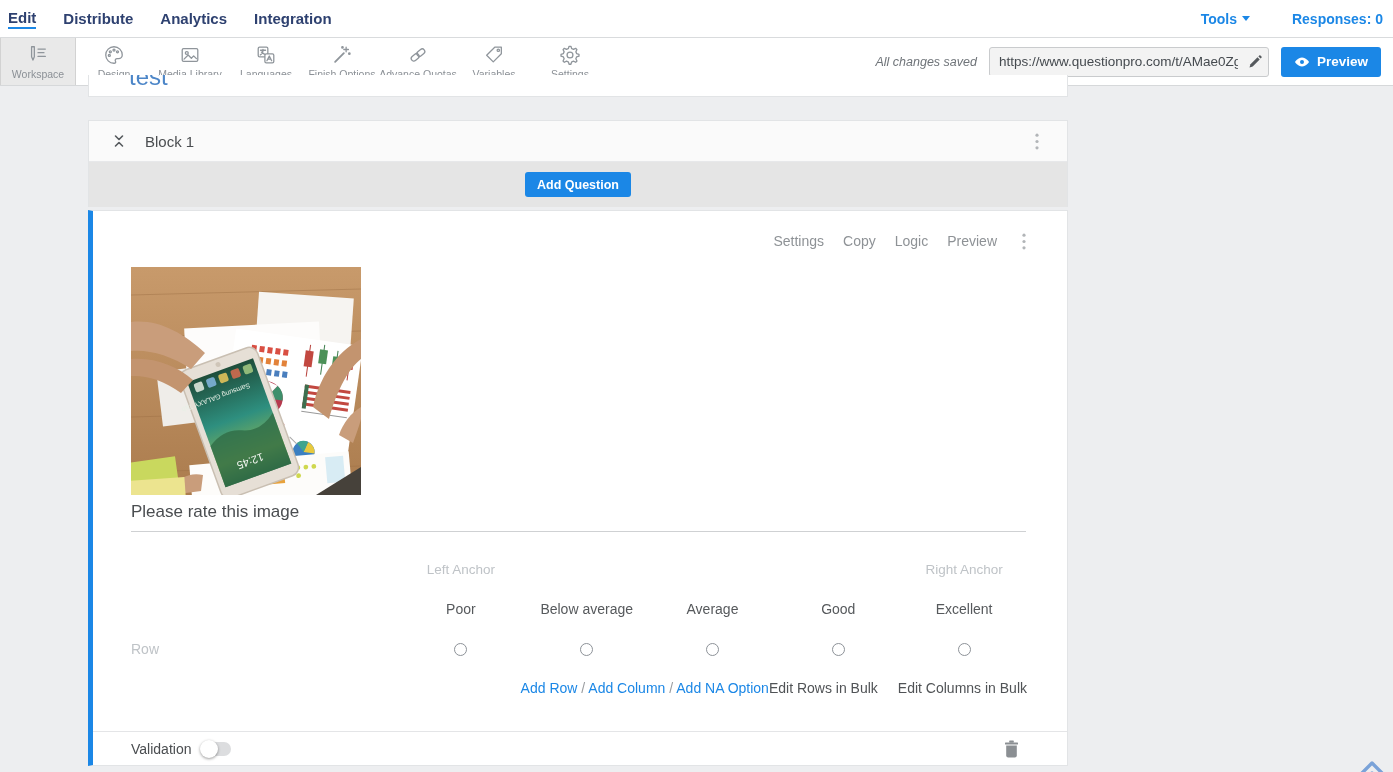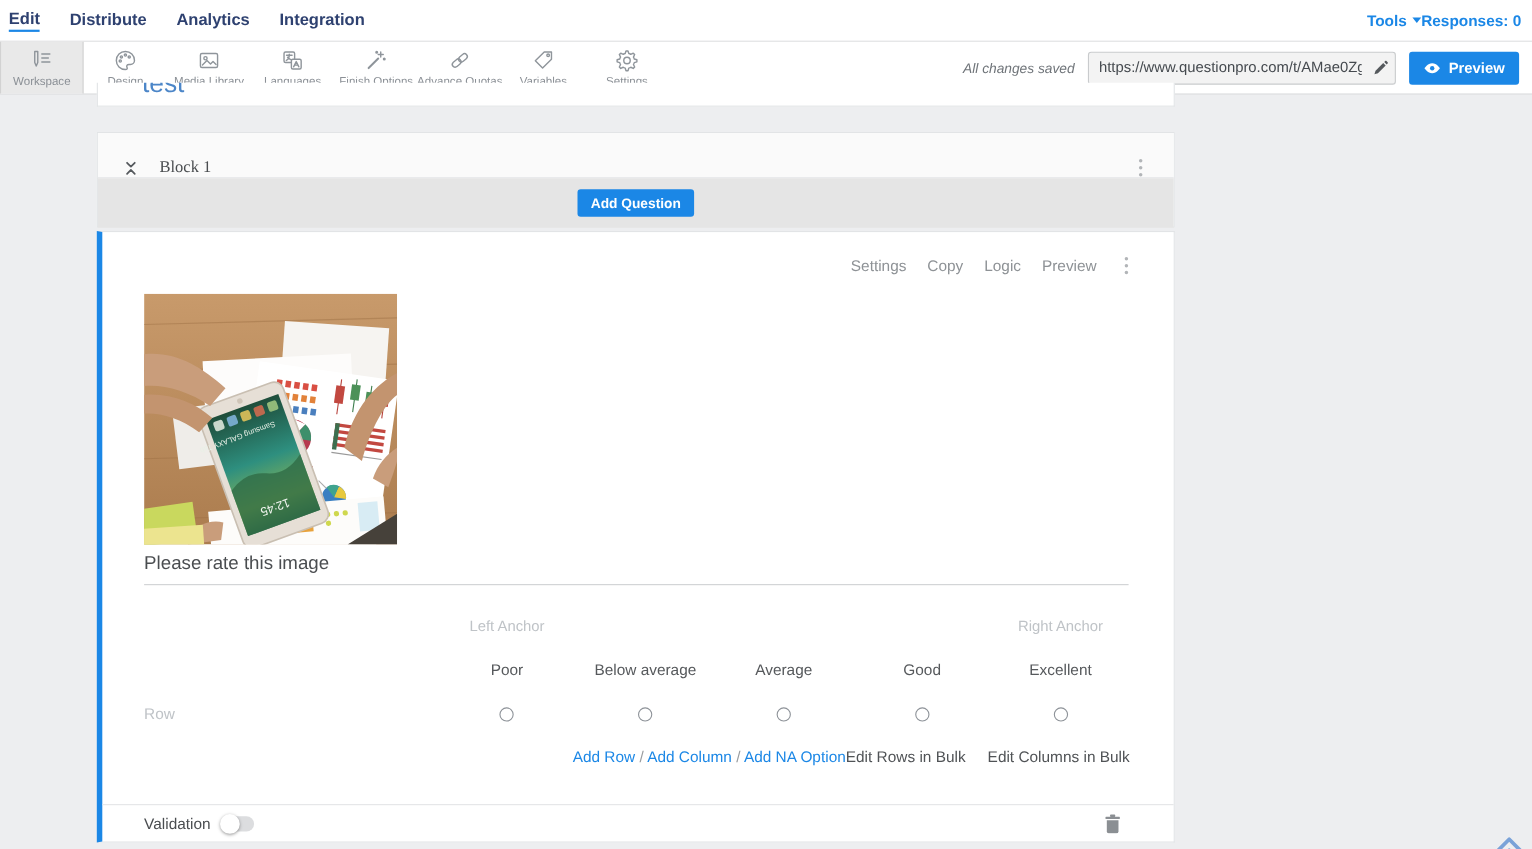--- a/index.html
+++ b/index.html
@@ -3,21 +3,21 @@
 <meta charset="utf-8">
 <style>
   * { margin:0; padding:0; box-sizing:border-box; }
   html,body { width:1393px; height:772px; overflow:hidden; }
   body { font-family:"Liberation Sans", sans-serif; background:#edeef0; position:relative; }
 
   
   .topnav { height:38px; background:#fff; border-bottom:1px solid #d9dbdd; display:flex; align-items:center; padding:0 10px 0 8px; }
   .topnav .nav-item { font-size:15px; font-weight:700; color:#2e4170; margin-right:27px; text-decoration:none; cursor:pointer; padding-bottom:1px; }
   .topnav .nav-item.active { border-bottom:2px solid #1b87e6; }
-  .topnav-right { margin-left:auto; display:flex; align-items:flex-end; }
+  .topnav-right { margin-left:auto; display:flex; align-items:flex-end; gap:42px; }
   .topnav-right .nav-link { font-size:14px; font-weight:700; color:#1b87e6; cursor:pointer; display:flex; align-items:center; gap:5px; }
   .caret-down { width:0; height:0; border-left:4px solid transparent; border-right:4px solid transparent; border-top:5px solid #1b87e6; display:inline-block; }
 
   
   .toolbar { height:48px; background:#fff; border-bottom:1px solid #d6d8da; display:flex; align-items:stretch; }
   .tool-tab { width:76px; display:flex; flex-direction:column; align-items:center; justify-content:center; gap:2px; cursor:pointer; color:#8f959b; }
   .tool-tab .tab-label { font-size:10.5px; color:#8b9096; white-space:nowrap; }
   .tool-tab.active { background:#e9e9e9; border-left:1px solid #d2d2d2; border-right:1px solid #d2d2d2; }
   .tool-tab svg { stroke:#8f959b; fill:none; stroke-width:1.4; stroke-linecap:round; stroke-linejoin:round; }
   .toolbar-right { margin-left:auto; display:flex; align-items:center; gap:12px; padding-right:12px; }
@@ -28,21 +28,21 @@
   .preview-btn { height:30px; padding:0 13px; background:#1b87e6; color:#fff; border:none; border-radius:3px; font-size:13.5px; font-weight:700; display:flex; align-items:center; gap:7px; cursor:pointer; font-family:"Liberation Sans",sans-serif; }
 
   
   .page { position:absolute; top:75px; left:0; width:1393px; height:697px; overflow:hidden; }
   .card { position:absolute; left:88px; width:980px; background:#fff; border:1px solid #e2e4e6; }
 
   .title-card { top:0; height:22px; overflow:hidden; border-top:none; }
   .survey-title { position:absolute; top:-12px; left:40px; font-size:24px; color:#4c86c8; cursor:text; }
 
   .block-card { top:45px; height:87px; }
-  .block-header { height:41px; background:#fafafa; border-bottom:1px solid #e7e8ea; display:flex; align-items:flex-end; padding:0 28px 0 22px;font-family:Liberation Serif, serif; }
+  .block-header { height:41px; background:#fafafa; border-bottom:1px solid #e7e8ea; display:flex; align-items:center; padding:0 28px 0 22px; }
   .collapse-btn { cursor:pointer; display:flex; }
   .block-title { font-size:15px; color:#4a4d50; margin-left:18px; cursor:pointer; }
   .kebab { margin-left:auto; cursor:pointer; display:flex; }
   .addq-strip { height:45px; background:#e5e5e5; display:flex; align-items:center; justify-content:center; }
   .addq-btn { height:25px; padding:0 12px; background:#1b87e6; color:#fff; border:none; border-radius:3px; font-size:12.5px; font-weight:700; cursor:pointer; font-family:"Liberation Sans",sans-serif; }
 
   .question-card { top:135px; height:556px; border-left:5px solid #1b87e6; }
   .q-inner { padding:20px 41px 0 38px; }
   .q-actions { display:flex; justify-content:flex-end; align-items:center; gap:19px; height:20px; }
   .q-action { font-size:14px; color:#8e9296; cursor:pointer; }

